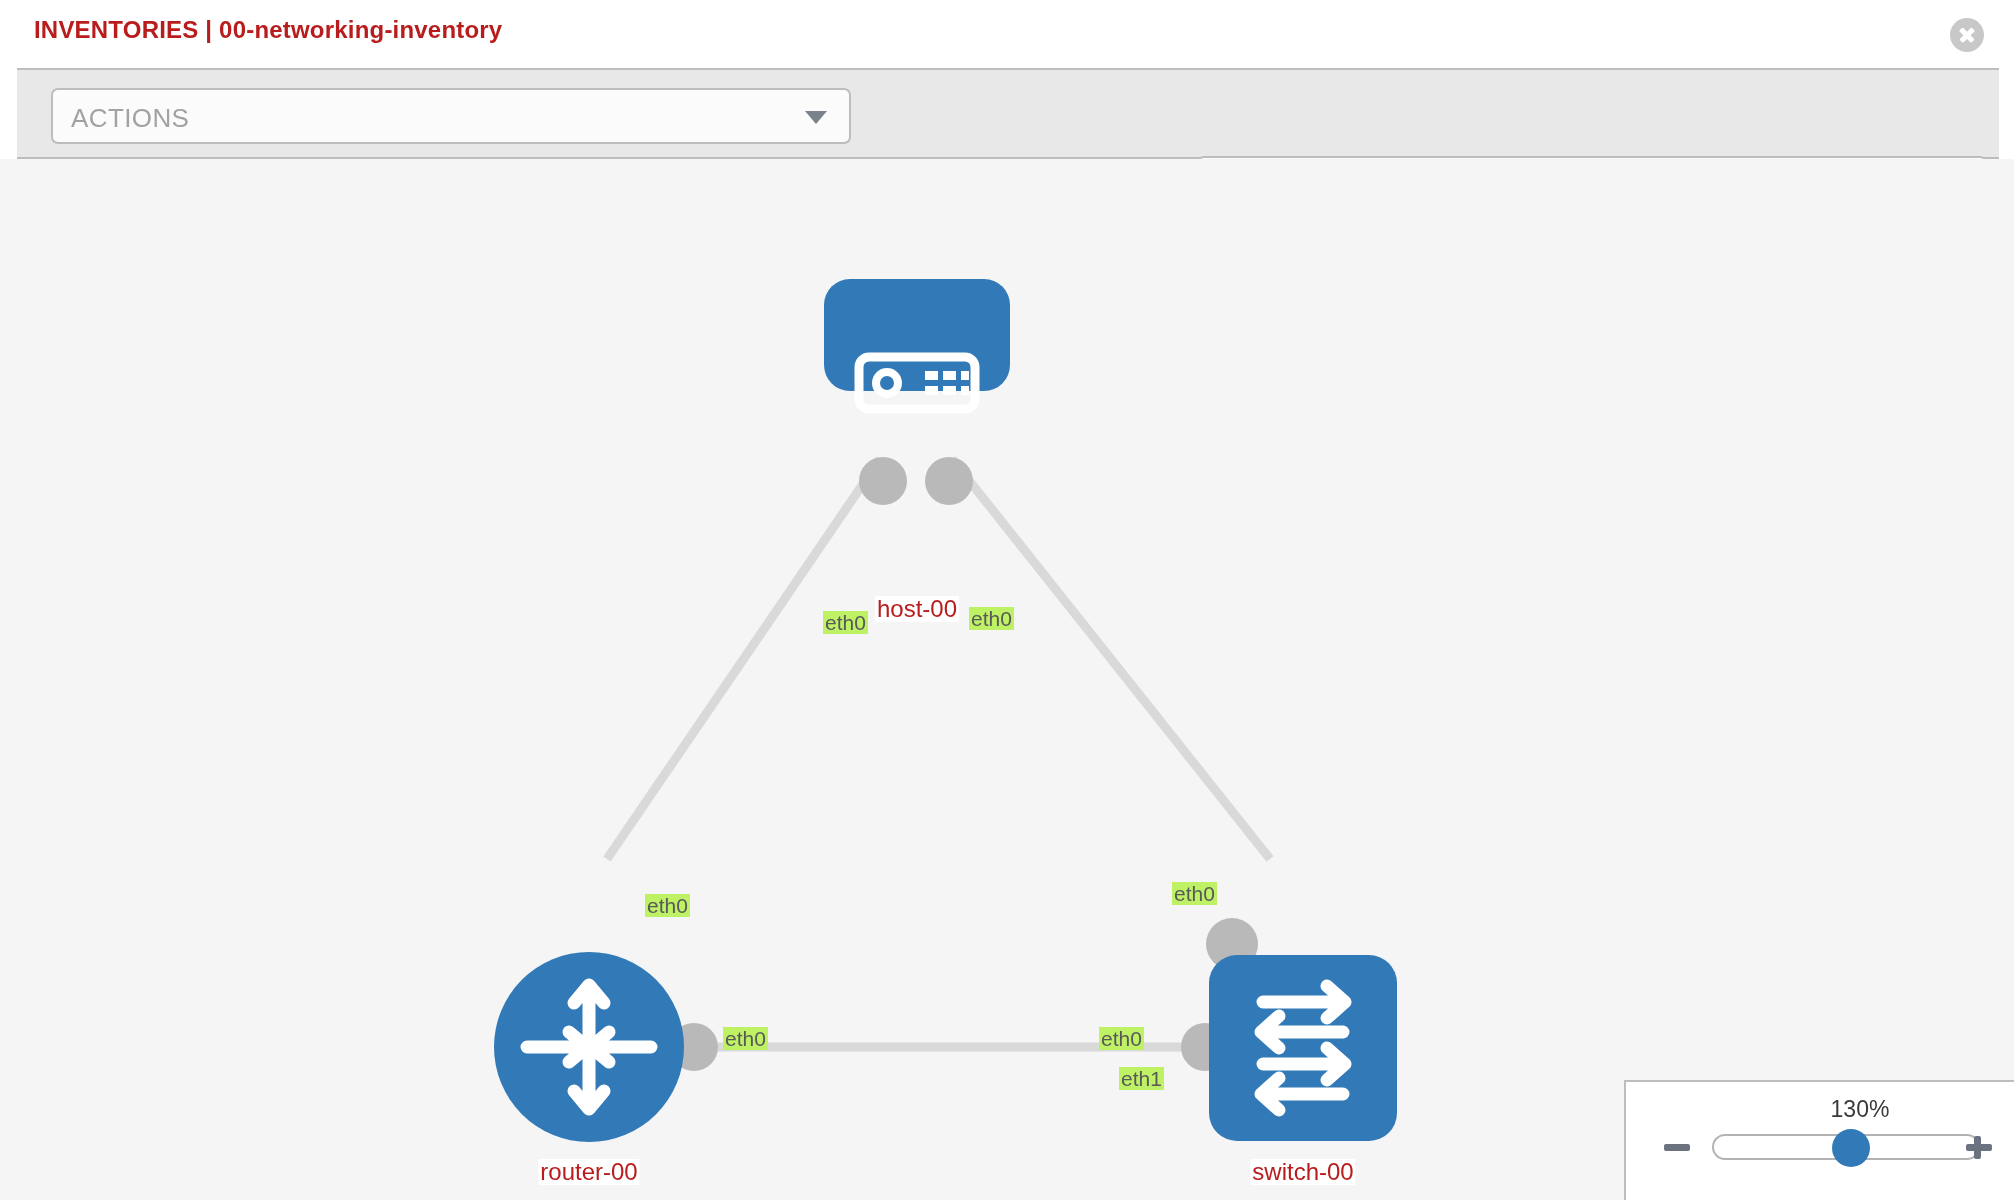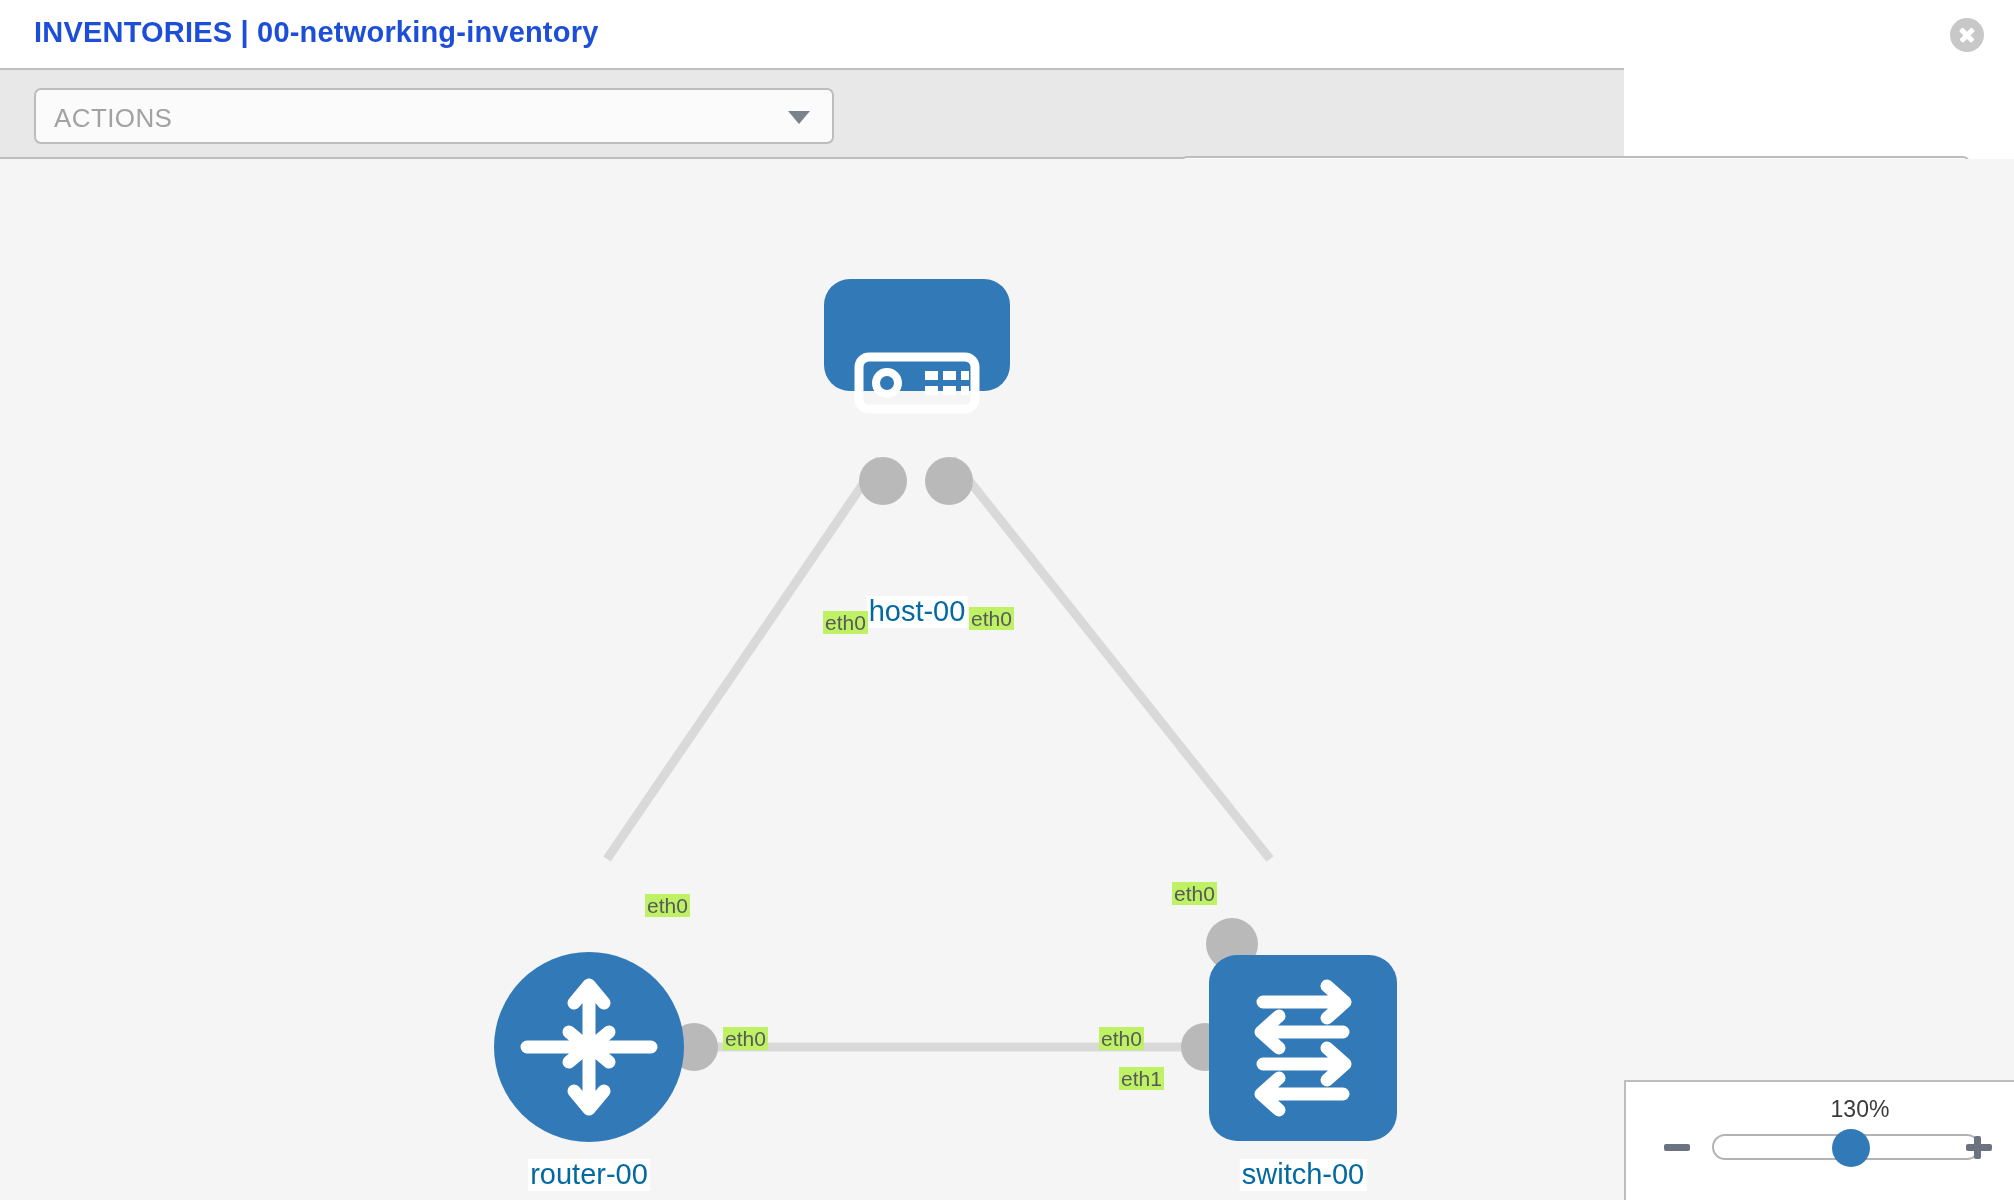--- a/index.html
+++ b/index.html
@@ -21,23 +21,23 @@
     left: 0; top: 0;
     width: 2014px;
     height: 68px;
     background: #ffffff;
     box-sizing: border-box;
   }
   .page-title {
     position: absolute;
     left: 34px;
     top: 16px;
-    font-size: 29px;
+    font-size: 24px;
     font-weight: bold;
-    color: #1d4ed8;
+    color: #b91c1c;
     letter-spacing: 0.2px;
     white-space: nowrap;
   }
   .close-icon {
     position: absolute;
     right: 30px;
     top: 18px;
     width: 34px;
     height: 34px;
     border-radius: 50%;
@@ -54,22 +54,22 @@
     height: 4.5px;
     background: #ffffff;
     border-radius: 1px;
   }
   .close-icon::before { transform: translate(-50%,-50%) rotate(45deg); }
   .close-icon::after  { transform: translate(-50%,-50%) rotate(-45deg); }
 
   
   .toolbar {
     position: absolute;
-    left: 0; top: 68px;
-    width: 1624px;
+    left: 17px; top: 68px;
+    width: 1982px;
     height: 91px;
     background: #e8e8e8;
     border-top: 2px solid #bdbdbd;
     border-bottom: 2px solid #bdbdbd;
     box-sizing: border-box;
   }
   .actions-select {
     position: absolute;
     left: 34px;
     top: 18px;
@@ -142,22 +142,22 @@
   .topology-svg {
     position: absolute;
     left: 0; top: 0;
     width: 2014px;
     height: 1041px;
   }
 
   
   .node-label {
     position: absolute;
-    font-size: 29px;
-    color: #0369a1;
+    font-size: 24px;
+    color: #b91c1c;
     background: #ffffff;
     white-space: nowrap;
     transform: translateX(-50%);
     padding: 0 2px;
     line-height: 1.1;
   }
   .iface-label {
     position: absolute;
     font-size: 21px;
     color: #58595b;

